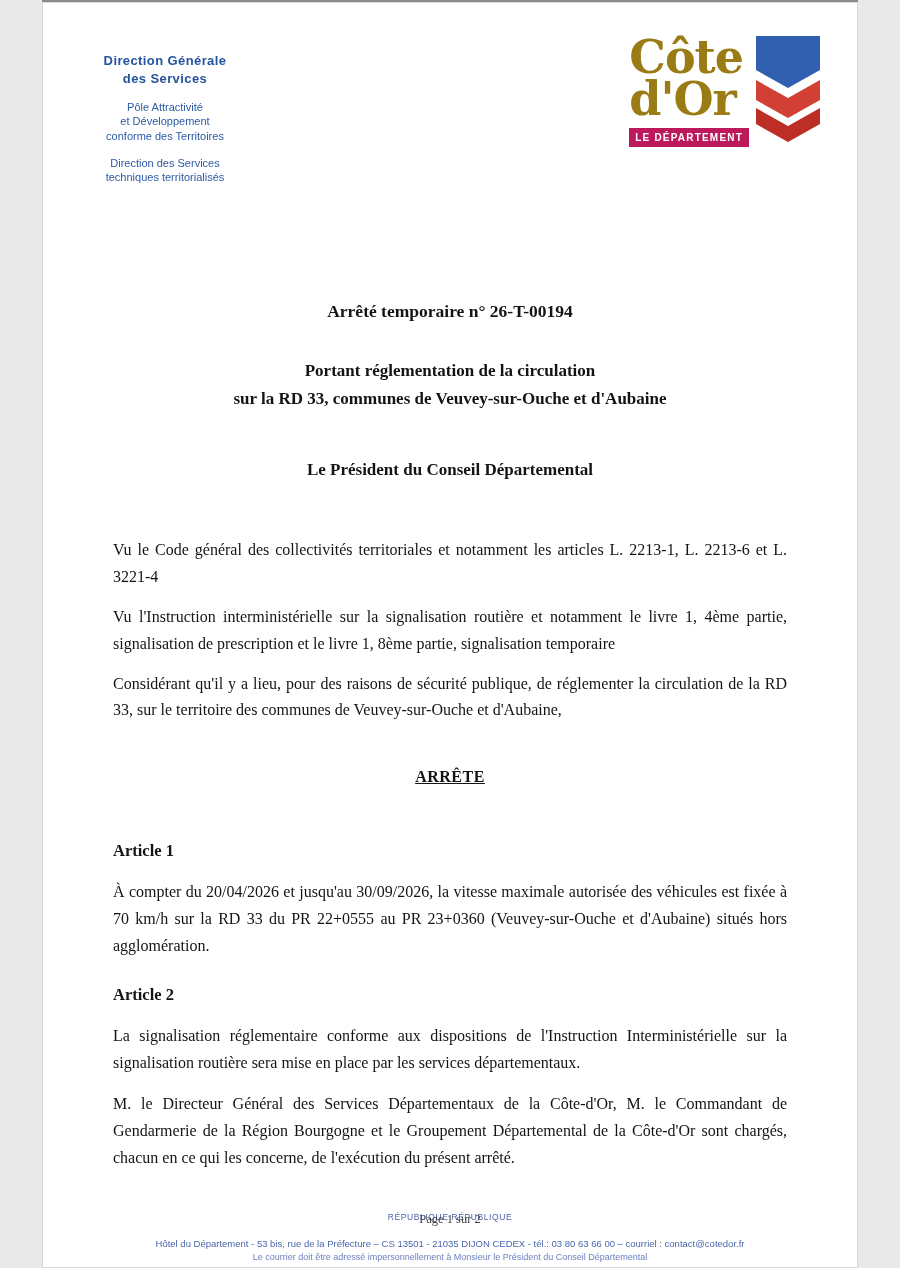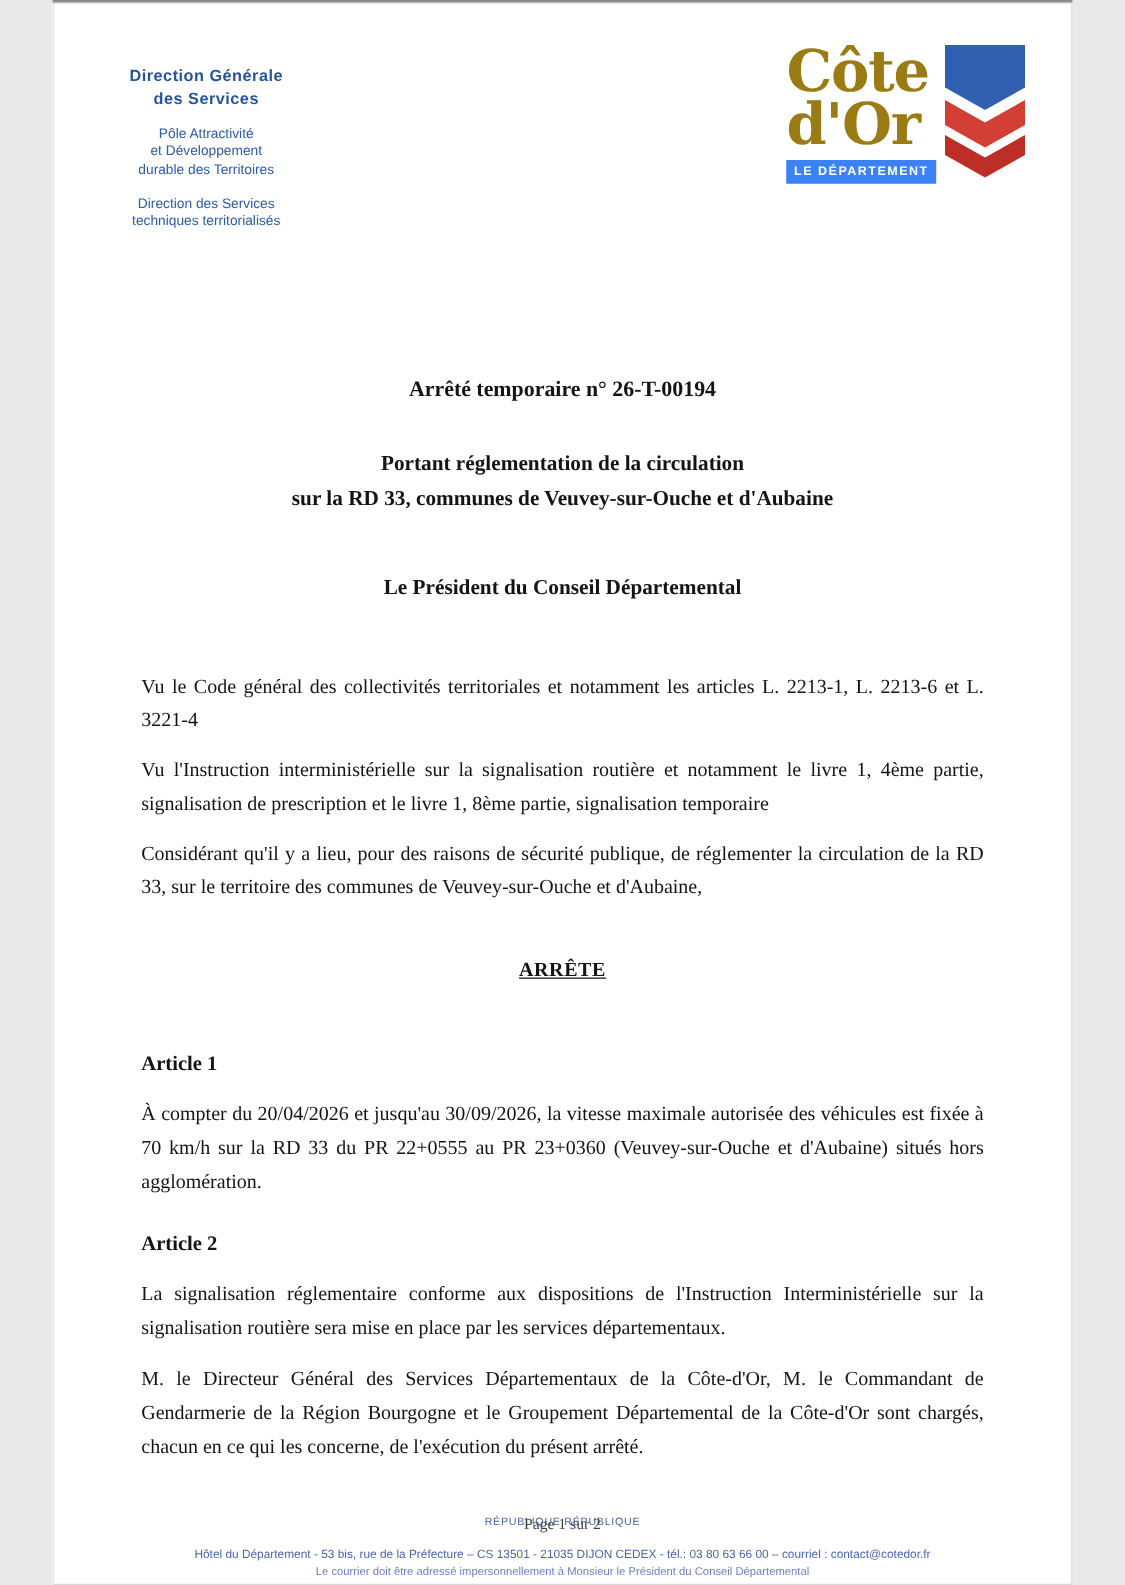--- a/index.html
+++ b/index.html
@@ -29,21 +29,21 @@
   
   .logo { position:absolute; right:38px; top:34px; display:flex; align-items:flex-start; }
   .logo-left { display:flex; flex-direction:column; }
   .logo-title {
     font-family:"DejaVu Serif", serif;
     font-weight:bold; color:#9a7b14;
     font-size:46px; line-height:.92; letter-spacing:-1px;
     text-align:left;
   }
   .logo-bar {
-    margin-top:7px; background:#3b82f6; color:#ffffff;
+    margin-top:7px; background:#be185d; color:#ffffff;
     font-family:"Liberation Sans", sans-serif;
     font-weight:bold; font-size:10px; letter-spacing:1.2px;
     padding:4px 6px; text-align:center; white-space:nowrap;
   }
   .logo-flag { margin-left:7px; width:64px; height:108px; }
 
   
   main { padding:0 71px; text-align:justify; font-size:16px; line-height:1.68; }
   .doc-title    { text-align:center; font-size:17.5px; font-weight:bold; padding-top:295px; }
   .doc-subtitle { text-align:center; font-size:17px;   font-weight:bold; line-height:1.62; margin-top:31px; }
@@ -75,21 +75,21 @@
 <div class="page">
 
   <div class="service-block">
     <div class="svc-main">
       <div>Direction Générale</div>
       <div>des Services</div>
     </div>
     <div class="svc-sub">
       <div>Pôle Attractivité</div>
       <div>et Développement</div>
-      <div>durable des Territoires</div>
+      <div>conforme des Territoires</div>
     </div>
     <div class="svc-sub">
       <div>Direction des Services</div>
       <div>techniques territorialisés</div>
     </div>
   </div>
 
   <div class="logo">
     <div class="logo-left">
       <div class="logo-title">

